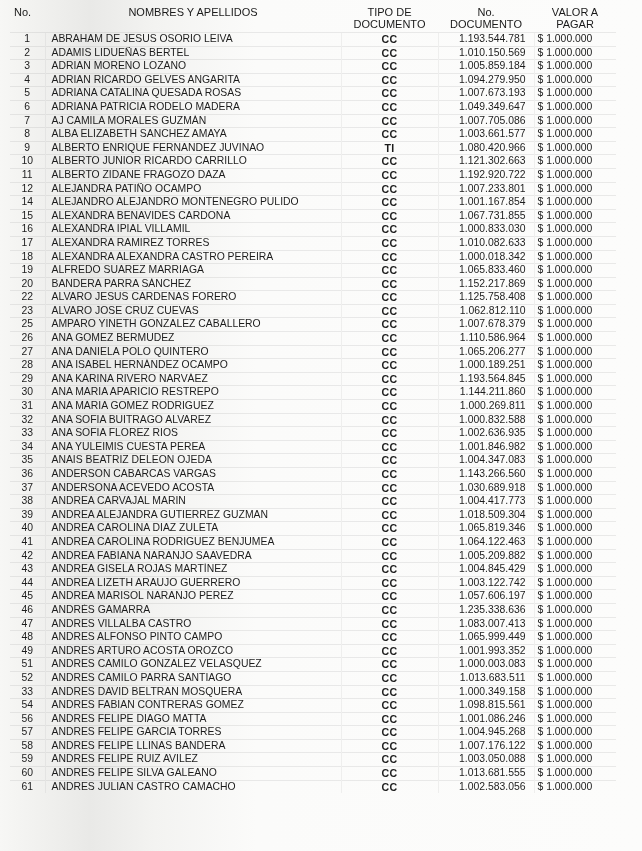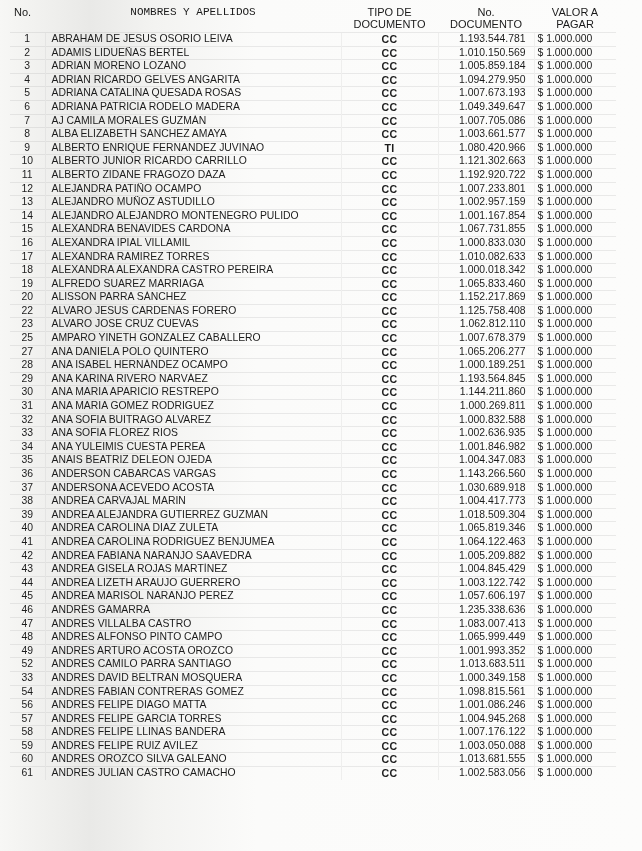--- a/index.html
+++ b/index.html
@@ -18,21 +18,21 @@
   col.c-tipo { width: 97px; }
   col.c-doc { width: 96px; }
   col.c-val { width: 82px; }
   th {
     font-weight: normal; font-size: 11px; line-height: 12px;
     vertical-align: top; text-align: center; padding: 0 2px 2px 2px;
     color: #1a1a1a;
     margin-left: 34px;
   }
   th.h-no { text-align: left; padding-left: 4px; }
-  th.h-name { padding-top: 0; font-family: Liberation Mono, monospace; }
+  th.h-name { padding-top: 0; }
   td {
     padding: 0 3px; height: 12.6px; white-space: nowrap; overflow: hidden;
     border-top: 1px solid rgba(150,150,150,0.18);
     border-left: 1px solid rgba(150,150,150,0.12);
   }
   td.no { text-align: center; border-left: none; }
   td.name { text-align: left; padding-left: 6px; }
   td.tipo { text-align: center; font-weight: bold; font-size: 10.6px; letter-spacing: 0.3px; }
   td.doc { text-align: right; padding-right: 8px; }
   tr.data-row { height: 13.05px; }
@@ -145,27 +145,20 @@
         <td class="valor">$ 1.000.000</td>
       </tr>
       <tr class="data-row">
         <td class="no">12</td>
         <td class="name">ALEJANDRA  PATIÑO OCAMPO</td>
         <td class="tipo">CC</td>
         <td class="doc">1.007.233.801</td>
         <td class="valor">$ 1.000.000</td>
       </tr>
       <tr class="data-row">
-        <td class="no">13</td>
-        <td class="name">ALEJANDRO  MUÑOZ ASTUDILLO</td>
-        <td class="tipo">CC</td>
-        <td class="doc">1.002.957.159</td>
-        <td class="valor">$ 1.000.000</td>
-      </tr>
-      <tr class="data-row">
         <td class="no">14</td>
         <td class="name">ALEJANDRO ALEJANDRO MONTENEGRO PULIDO</td>
         <td class="tipo">CC</td>
         <td class="doc">1.001.167.854</td>
         <td class="valor">$ 1.000.000</td>
       </tr>
       <tr class="data-row">
         <td class="no">15</td>
         <td class="name">ALEXANDRA  BENAVIDES CARDONA</td>
         <td class="tipo">CC</td>
@@ -195,21 +188,21 @@
       </tr>
       <tr class="data-row">
         <td class="no">19</td>
         <td class="name">ALFREDO   SUAREZ MARRIAGA</td>
         <td class="tipo">CC</td>
         <td class="doc">1.065.833.460</td>
         <td class="valor">$ 1.000.000</td>
       </tr>
       <tr class="data-row">
         <td class="no">20</td>
-        <td class="name">ALISSON  PARRA  SÁNCHEZ</td>
+        <td class="name">BANDERA  PARRA  SÁNCHEZ</td>
         <td class="tipo">CC</td>
         <td class="doc">1.152.217.869</td>
         <td class="valor">$ 1.000.000</td>
       </tr>
       <tr class="data-row">
         <td class="no">22</td>
         <td class="name">ALVARO JESUS CARDENAS FORERO</td>
         <td class="tipo">CC</td>
         <td class="doc">1.125.758.408</td>
         <td class="valor">$ 1.000.000</td>
@@ -222,20 +215,27 @@
         <td class="valor">$ 1.000.000</td>
       </tr>
       <tr class="data-row">
         <td class="no">25</td>
         <td class="name">AMPARO YINETH GONZALEZ CABALLERO</td>
         <td class="tipo">CC</td>
         <td class="doc">1.007.678.379</td>
         <td class="valor">$ 1.000.000</td>
       </tr>
       <tr class="data-row">
+        <td class="no">26</td>
+        <td class="name">ANA  GOMEZ BERMUDEZ</td>
+        <td class="tipo">CC</td>
+        <td class="doc">1.110.586.964</td>
+        <td class="valor">$ 1.000.000</td>
+      </tr>
+      <tr class="data-row">
         <td class="no">27</td>
         <td class="name">ANA DANIELA POLO QUINTERO</td>
         <td class="tipo">CC</td>
         <td class="doc">1.065.206.277</td>
         <td class="valor">$ 1.000.000</td>
       </tr>
       <tr class="data-row">
         <td class="no">28</td>
         <td class="name">ANA ISABEL HERNÁNDEZ  OCAMPO</td>
         <td class="tipo">CC</td>
@@ -383,20 +383,27 @@
         <td class="valor">$ 1.000.000</td>
       </tr>
       <tr class="data-row">
         <td class="no">49</td>
         <td class="name">ANDRES ARTURO ACOSTA OROZCO</td>
         <td class="tipo">CC</td>
         <td class="doc">1.001.993.352</td>
         <td class="valor">$ 1.000.000</td>
       </tr>
       <tr class="data-row">
+        <td class="no">51</td>
+        <td class="name">ANDRES CAMILO GONZALEZ VELASQUEZ</td>
+        <td class="tipo">CC</td>
+        <td class="doc">1.000.003.083</td>
+        <td class="valor">$ 1.000.000</td>
+      </tr>
+      <tr class="data-row">
         <td class="no">52</td>
         <td class="name">ANDRES CAMILO PARRA SANTIAGO</td>
         <td class="tipo">CC</td>
         <td class="doc">1.013.683.511</td>
         <td class="valor">$ 1.000.000</td>
       </tr>
       <tr class="data-row">
         <td class="no">33</td>
         <td class="name">ANDRES DAVID BELTRAN MOSQUERA</td>
         <td class="tipo">CC</td>
@@ -433,21 +440,21 @@
       </tr>
       <tr class="data-row">
         <td class="no">59</td>
         <td class="name">ANDRES FELIPE RUIZ AVILEZ</td>
         <td class="tipo">CC</td>
         <td class="doc">1.003.050.088</td>
         <td class="valor">$ 1.000.000</td>
       </tr>
       <tr class="data-row">
         <td class="no">60</td>
-        <td class="name">ANDRES OROZCO SILVA GALEANO</td>
+        <td class="name">ANDRES FELIPE SILVA GALEANO</td>
         <td class="tipo">CC</td>
         <td class="doc">1.013.681.555</td>
         <td class="valor">$ 1.000.000</td>
       </tr>
       <tr class="data-row">
         <td class="no">61</td>
         <td class="name">ANDRES JULIAN CASTRO CAMACHO</td>
         <td class="tipo">CC</td>
         <td class="doc">1.002.583.056</td>
         <td class="valor">$ 1.000.000</td>

